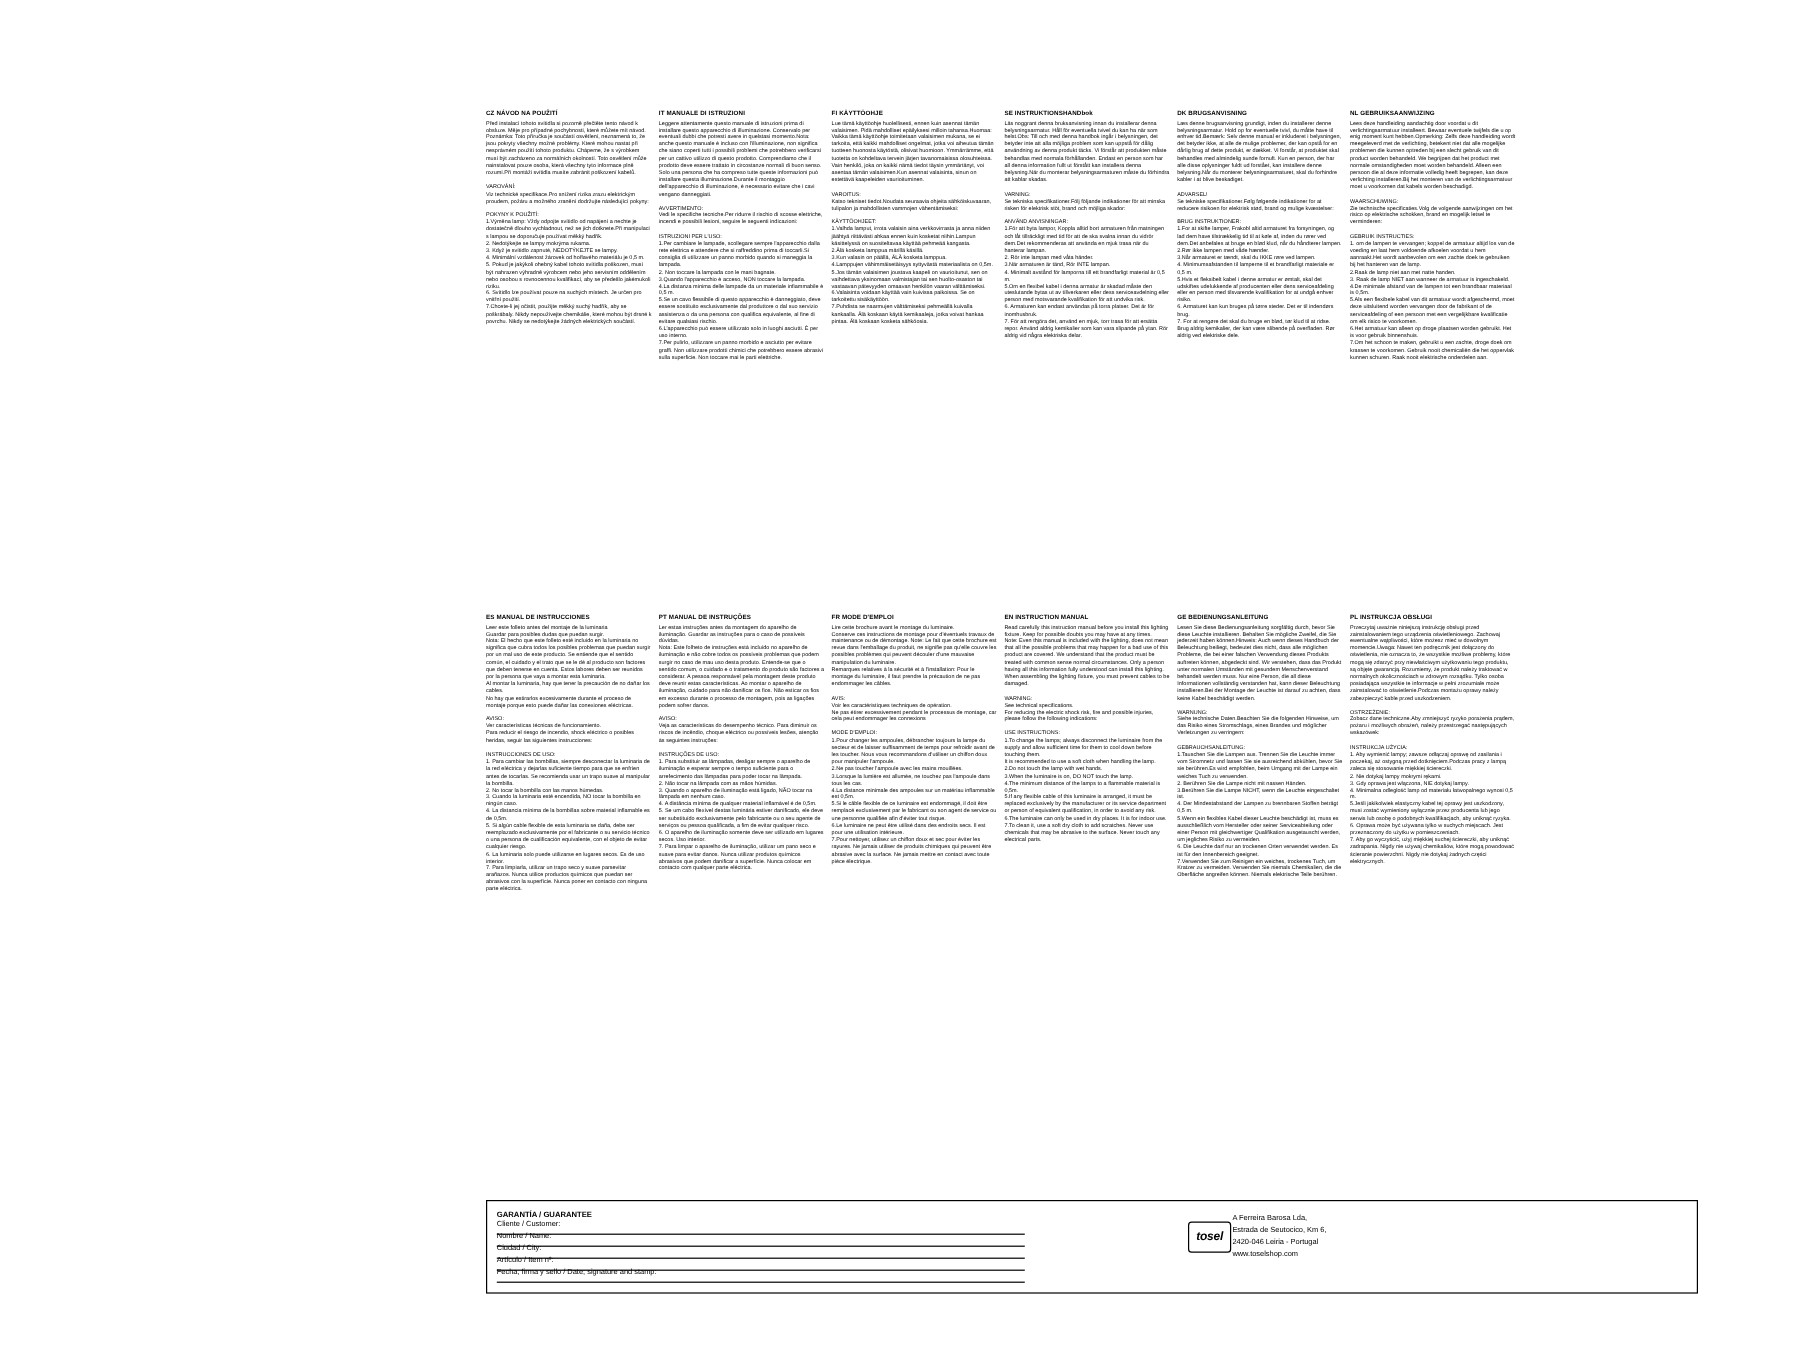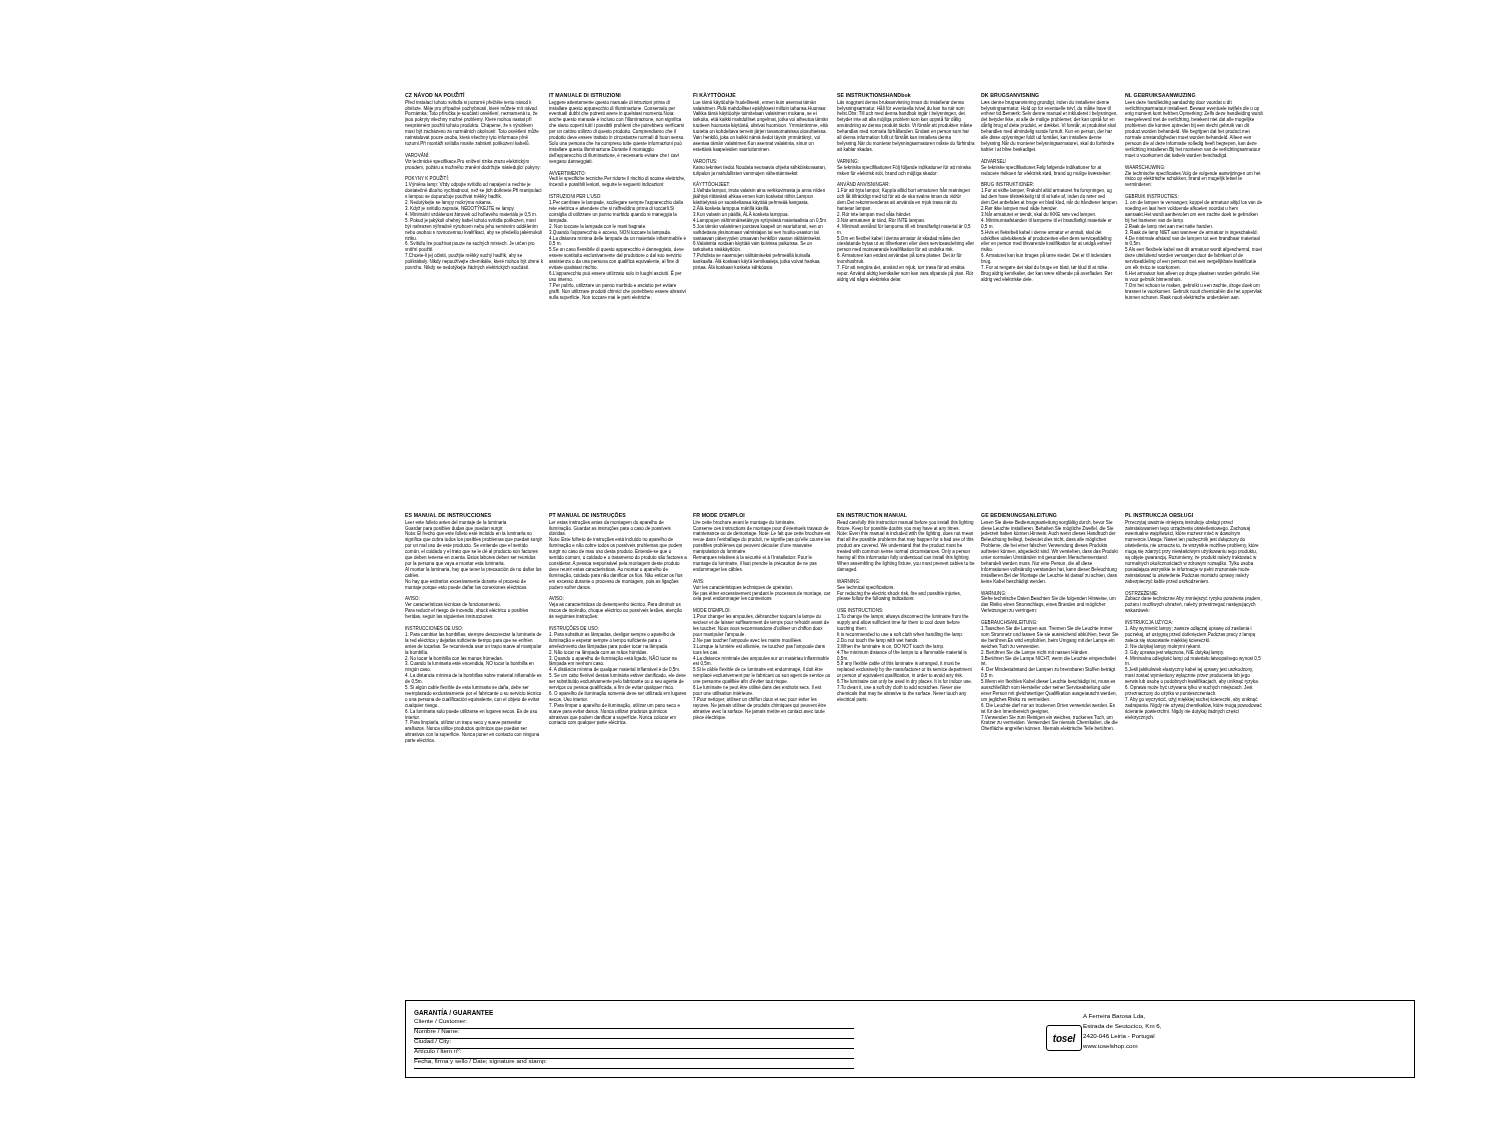--- a/index.html
+++ b/index.html
@@ -83,25 +83,25 @@
     height: 9px;
     position: relative;
   }
   .g-line span {
     position: absolute;
     left: 0;
     bottom: 1px;
   }
   .brand {
     position: absolute;
-    left: 1046px;
+    left: 990px;
     top: 1010px;
     width: 420px;
     display: flex;
-    align-items: flex-end;
+    align-items: center;
     gap: 1px;
   }
   .brand-logo {
     width: 34px;
     height: 24px;
     border: 1.2px solid #000;
     border-radius: 3px;
     display: flex;
     align-items: center;
     justify-content: center;

